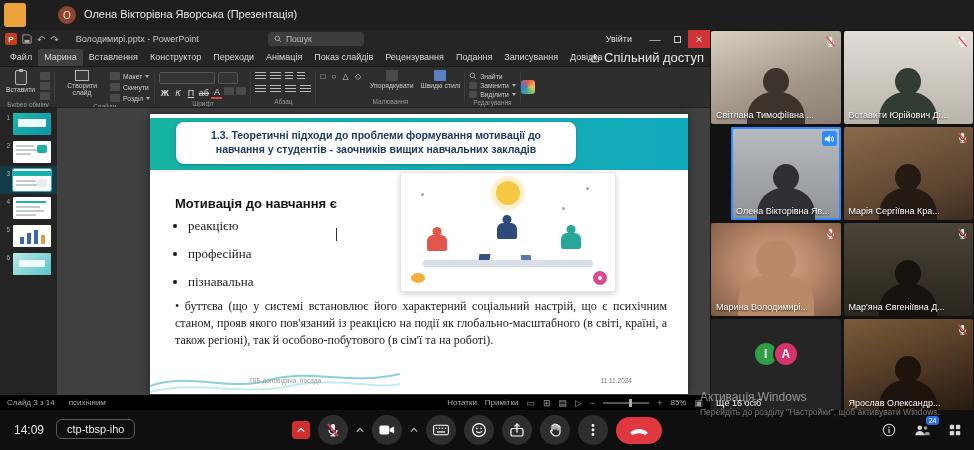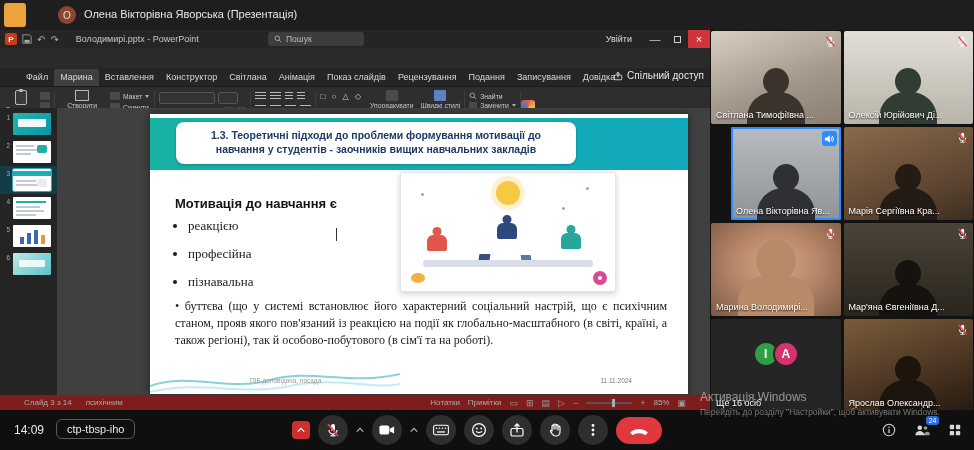--- a/index.html
+++ b/index.html
@@ -24,25 +24,25 @@
   .qat{color:#aaa;font-size:10px;}
   .doc-title{margin-left:12px;white-space:nowrap;}
   .searchpill{position:absolute;left:268px;top:2px;width:96px;height:14px;background:#3d3d3d;border-radius:3px;
               display:flex;align-items:center;gap:4px;padding-left:6px;font-size:8.5px;color:#bbb;}
   .wctl{position:absolute;right:0;top:0;height:18px;display:flex;align-items:center;}
   .signin{font-size:9px;color:#ddd;margin-right:12px;}
   .wbtn{width:22px;height:18px;display:flex;align-items:center;justify-content:center;color:#ccc;font-size:11px;}
   .wbtn .rsq{width:7px;height:7px;border:1px solid #ccc;display:block;}
   .wbtn.close{background:#d13438;color:#fff;}
 
-  .tabsbar{position:relative;height:19px;background:#252525;display:flex;align-items:flex-end;padding:0 20px;
-           font-size:9px;color:#d8d8d8;border-bottom:1px solid #1a1a1a;margin-top:20px;}
+  .tabsbar{position:relative;height:19px;background:#252525;display:flex;align-items:flex-end;padding:0 4px;
+           font-size:9px;color:#d8d8d8;border-bottom:1px solid #1a1a1a;}
   .tab{padding:3px 6px 4px;border-radius:2px 2px 0 0;white-space:nowrap;}
   .tab.active{background:#3f3f3f;}
-  .sharebtn{position:absolute;right:6px;top:2px;display:flex;align-items:center;gap:4px;font-size:10px;color:#e8e8e8;}
+  .sharebtn{position:absolute;right:6px;top:2px;display:flex;align-items:center;gap:4px;font-size:13px;color:#e8e8e8;}
 
   .ribbon{height:41px;background:#2e2e2e;display:flex;align-items:stretch;padding:1px 2px;
           border-bottom:1px solid #1f1f1f;font-size:7px;color:#ccc;overflow:hidden;}
   .rgroup{display:flex;flex-direction:column;justify-content:space-between;padding:2px 4px 0;}
   .glabel{font-size:6.5px;color:#979797;text-align:center;padding:1px 0;}
   .rdiv{width:1px;background:#3d3d3d;margin:3px 0;flex:none;}
   .rrow{display:flex;gap:5px;align-items:flex-start;}
   .bigbtn{display:flex;flex-direction:column;align-items:center;gap:1px;font-size:6.8px;color:#ccc;text-align:center;}
   .clip-icon{width:12px;height:15px;border:1px solid #b7b7b7;border-radius:2px;position:relative;background:#3a3a3a;}
   .clip-icon::before{content:"";position:absolute;top:-2px;left:3px;width:4px;height:3px;background:#b7b7b7;border-radius:1px;}
@@ -105,22 +105,22 @@
   .pp.red{left:26px;top:62px;background:#e2574c;}
   .pp.navy{left:96px;top:50px;background:#2e4a7d;}
   .pp.teal{right:34px;top:60px;background:#27a79a;}
   .desk{position:absolute;left:22px;right:22px;bottom:24px;height:7px;background:#d9dee8;border-radius:3px;}
   .lap{position:absolute;width:11px;height:6px;background:#35507e;bottom:31px;left:78px;transform:skewX(-8deg);}
   .lap2{position:absolute;width:10px;height:5px;background:#5b77a8;bottom:31px;left:120px;transform:skewX(8deg);}
   .donut{position:absolute;right:8px;bottom:6px;width:14px;height:14px;border:5px solid #d84a93;border-radius:50%;}
   .blob{position:absolute;left:10px;bottom:8px;width:14px;height:10px;background:#f2b13c;border-radius:50%;}
   .dot{position:absolute;width:3px;height:3px;border-radius:50%;background:#96a7c4;}
 
-  .pstatus{position:absolute;left:0;bottom:0;width:100%;height:15px;background:#7f1d1d;display:flex;align-items:center;
-           font-size:8px;color:#aaa;padding:0 24px;gap:14px;}
+  .pstatus{position:absolute;left:0;bottom:0;width:100%;height:15px;background:#000000;display:flex;align-items:center;
+           font-size:8px;color:#aaa;padding:0 7px;gap:14px;}
   .ps-right{margin-left:auto;display:flex;align-items:center;gap:8px;}
   .vic{font-size:9px;color:#999;}
   .zslider{width:46px;height:2px;background:#555;position:relative;}
   .zknob{position:absolute;left:55%;top:-3px;width:3px;height:8px;background:#aaa;}
 
   
   .panel{position:absolute;left:710px;top:30px;width:264px;height:380px;background:#121212;display:grid;
          grid-template-columns:1fr 1fr;grid-auto-rows:93px;gap:3px;padding:1px;}
   .tile{position:relative;overflow:hidden;border-radius:2px;background:#222;}
   .tile.active{outline:2px solid #2d8cff;outline-offset:-2px;margin-left:20px;}
@@ -283,21 +283,21 @@
           </span>
         <span class="wbtn close">×</span>
       </div>
     </div>
 
     <div class="tabsbar">
       <span class="tab">Файл</span>
       <span class="tab active">Марина</span>
       <span class="tab">Вставлення</span>
       <span class="tab">Конструктор</span>
-      <span class="tab">Світлана</span>
+      <span class="tab">Переходи</span>
       <span class="tab">Анімація</span>
       <span class="tab">Показ слайдів</span>
       <span class="tab">Рецензування</span>
       <span class="tab">Подання</span>
       <span class="tab">Записування</span>
       <span class="tab">Довідка</span>
       <span class="sharebtn">
         <svg class="i10" style="color:#ddd">
             <use href="#sym-share"></use>
           </svg>
@@ -547,21 +547,21 @@
       <svg class="tmic">
           <use href="#sym-mic-off"></use>
         </svg>
       <span class="pname">Світлана Тимофіївна ...</span>
     </div>
     <div class="tile t2">
       <div class="sil"></div>
       <svg class="tmic">
           <use href="#sym-mic-off"></use>
         </svg>
-      <span class="pname">Олексій Юрійович Ді...</span>
+      <span class="pname">Вставити Юрійович Ді...</span>
     </div>
     <div class="tile t3 active">
       <div class="sil"></div>
       <span class="aud">
         <svg class="i12">
             <use href="#sym-speaker"></use>
           </svg>
       </span>
       <span class="pname">Олена Вікторівна Яв...</span>
     </div>

